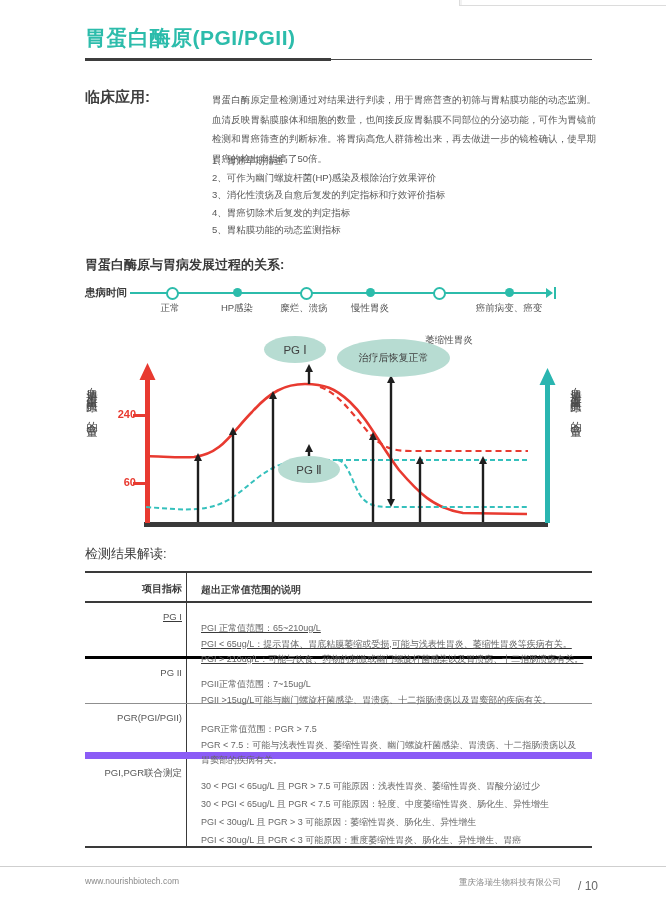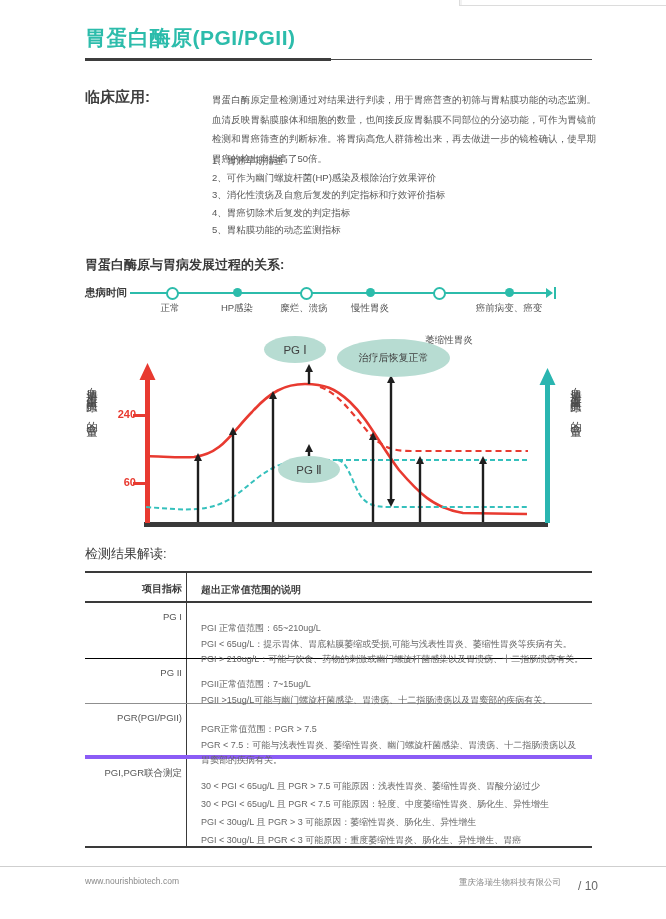--- a/index.html
+++ b/index.html
@@ -40,23 +40,23 @@
   .bubble.big{width:113px;height:38px;font-size:10px;}
 
   
   .h-results{left:85px;top:545px;font-size:13px;font-weight:normal;color:#3a3a3a;}
   .tbl{left:85px;top:571px;width:507px;border-top:2px solid #3a3a3a;border-bottom:2px solid #3a3a3a;box-sizing:border-box;}
   .trow{display:flex;box-sizing:border-box;}
   .trow .c1{width:102px;border-right:1.5px solid #3a3a3a;padding:8px 4px 0 6px;font-size:9.5px;color:#555;box-sizing:border-box;text-align:right;}
   .trow .c2{flex:1;padding:18px 8px 0 14px;font-size:9px;color:#666;line-height:15.5px;box-sizing:border-box;}
   .trow.head{height:30px;border-bottom:2px solid #3a3a3a;}
   .trow.head .c1,.trow.head .c2{font-weight:bold;color:#3f3f3f;font-size:10px;padding-top:9px;}
-  .trow.r0{height:56px;border-bottom:1px solid #000000;}
+  .trow.r0{height:56px;border-bottom:3px solid #000000;text-decoration:underline;}
   .trow.r1{height:45px;border-bottom:1px solid #8f8f8f;}
-  .trow.r2{height:55px;border-bottom:4px solid #8b5cf6;}
+  .trow.r2{height:55px;border-bottom:7px solid #8b5cf6;}
   .trow.r3{height:87px;}
   .trow.r3 .c2{line-height:18px;}
 
   
   .foot-line{left:0;top:866px;width:666px;height:1px;background:#cfcfcf;}
   .foot-site{left:85px;top:876px;font-size:8.5px;color:#8a8a8a;}
   .foot-co{left:459px;top:877px;font-size:8.5px;color:#8a8a8a;}
   .foot-page{left:578px;top:871px;font-size:12px;color:#666;margin-top:8px;}
 </style>
 </head>

